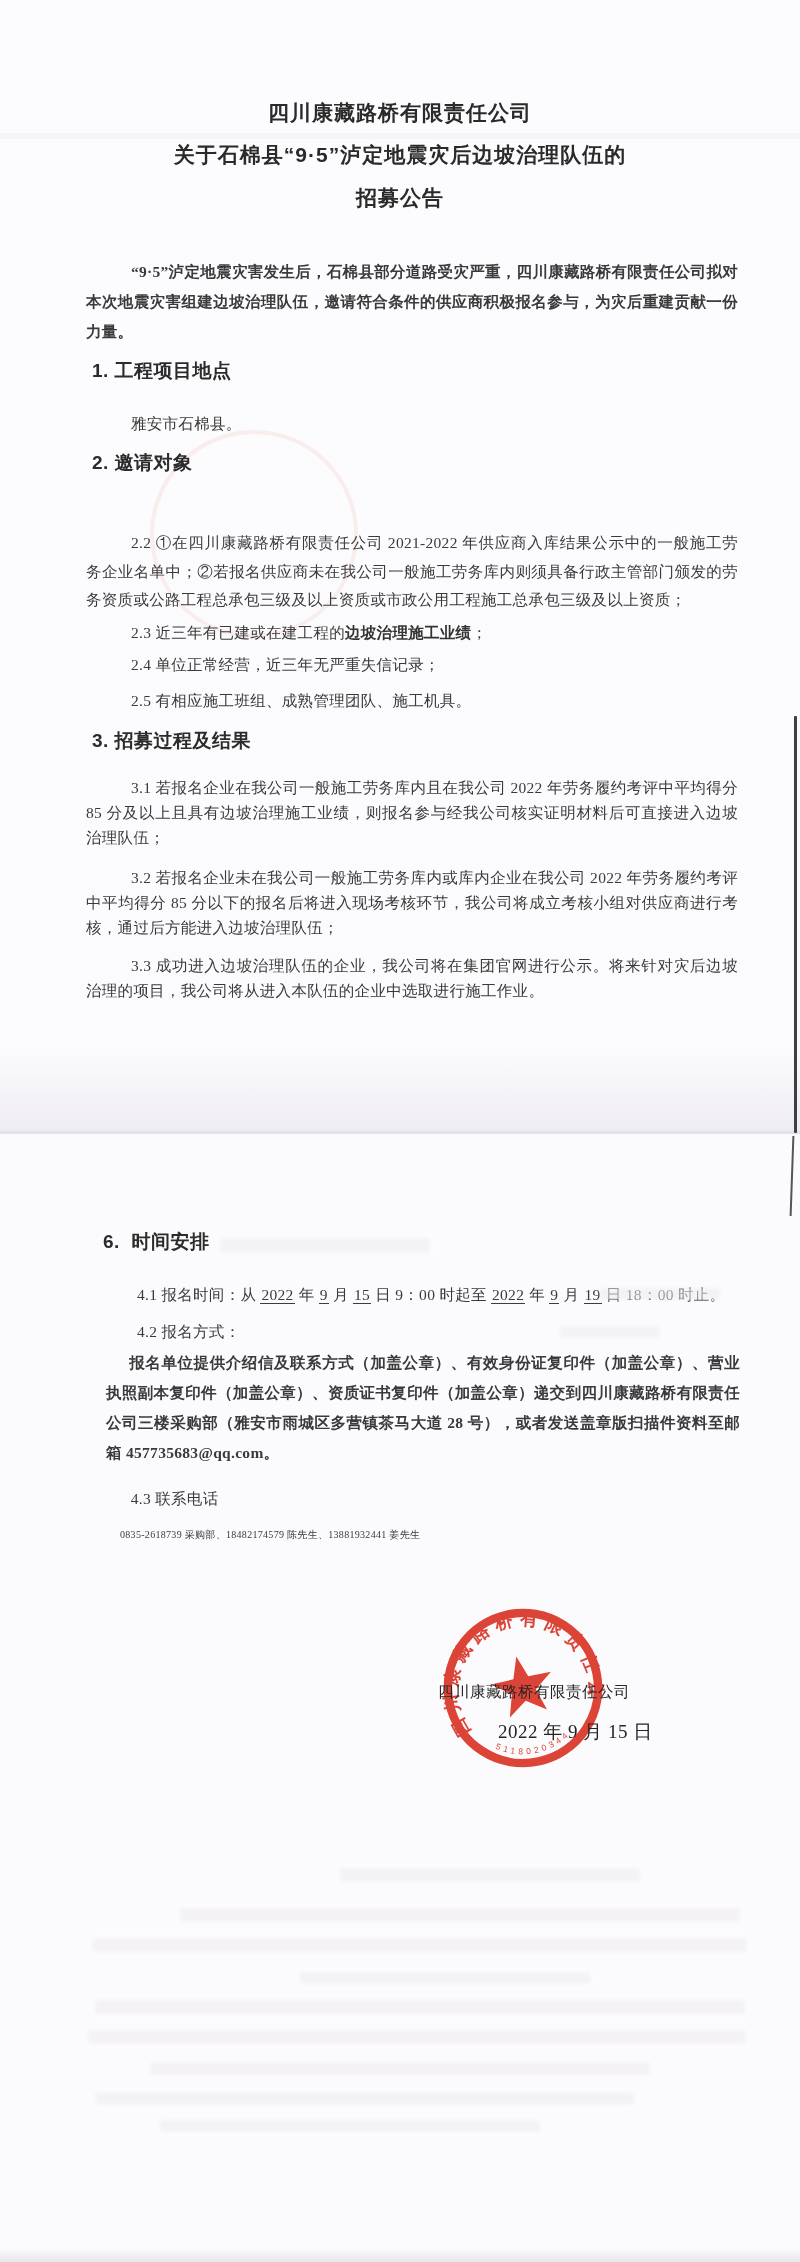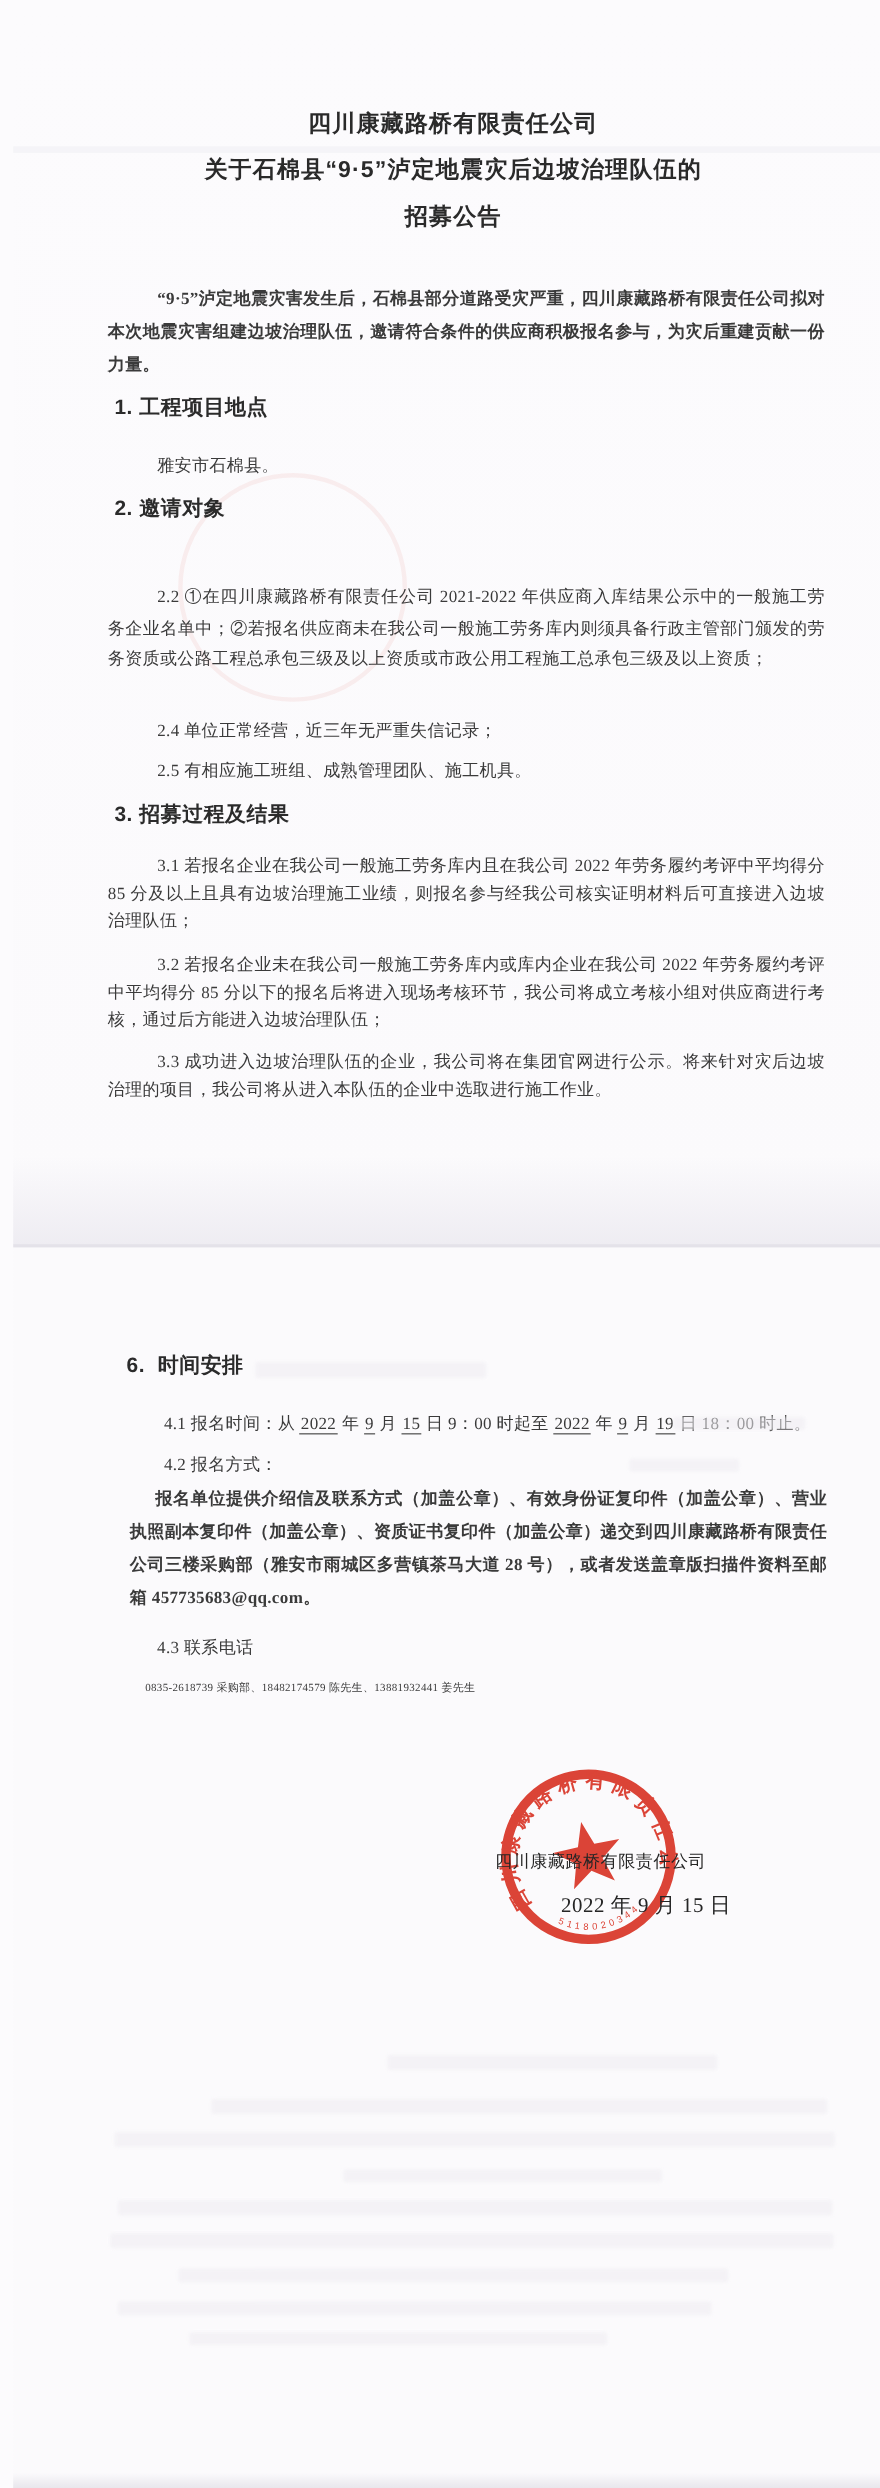--- a/index.html
+++ b/index.html
@@ -1,21 +1,21 @@
 <!DOCTYPE html>
 <html><head>
 <meta charset="utf-8">
 <style>
   html,body{margin:0;padding:0;}
   body{
     width:800px;height:2262px;position:relative;overflow:hidden;
     background:#fcfbfd;
     font-family:"Liberation Serif","DejaVu Serif",serif;
   }
-  #paper{position:absolute;inset:0;background:linear-gradient(180deg,#fcfbfd 0%,#fbfafc 50%,#fbfafc 100%);margin-left:12px;}
+  #paper{position:absolute;inset:0;background:linear-gradient(180deg,#fcfbfd 0%,#fbfafc 50%,#fbfafc 100%);}
   .abs{position:absolute;}
   .title{
     left:0;width:800px;text-align:center;
     font-family:"Liberation Sans","DejaVu Sans",sans-serif;
     font-weight:700;font-size:21px;line-height:30px;color:#2a2a2a;letter-spacing:1px;
   }
   .heading{
     font-family:"Liberation Sans","DejaVu Sans",sans-serif;
     font-weight:700;font-size:19px;line-height:26px;color:#2b2b2b;white-space:pre;letter-spacing:.5px;
   }
@@ -61,20 +61,21 @@
   <div class="abs title" style="top:140px">关于石棉县“9·5”泸定地震灾后边坡治理队伍的</div>
   <div class="abs title" style="top:183px">招募公告</div>
 
   <div class="abs para lh30" style="top:257px">“9·5”泸定地震灾害发生后，石棉县部分道路受灾严重，四川康藏路桥有限责任公司拟对本次地震灾害组建边坡治理队伍，邀请符合条件的供应商积极报名参与，为灾后重建贡献一份力量。</div>
 
   <div class="abs heading" style="top:358px;left:92px">1. 工程项目地点</div>
   <div class="abs para" style="top:410px">雅安市石棉县。</div>
 
   <div class="abs heading" style="top:450px;left:92px">2. 邀请对象</div>
   <div class="abs para lh28" style="top:529px">2.2 ①在四川康藏路桥有限责任公司 2021-2022 年供应商入库结果公示中的一般施工劳务企业名单中；②若报名供应商未在我公司一般施工劳务库内则须具备行政主管部门颁发的劳务资质或公路工程总承包三级及以上资质或市政公用工程施工总承包三级及以上资质；</div>
+  <div class="abs para" style="top:619px"><span>2.3 近三年有已建或在建工程的</span><span class="b">边坡治理施工业绩</span><span>；</span></div>
   <div class="abs para" style="top:651px">2.4 单位正常经营，近三年无严重失信记录；</div>
   <div class="abs para" style="top:687px">2.5 有相应施工班组、成熟管理团队、施工机具。</div>
 
   <div class="abs heading" style="top:728px;left:92px">3. 招募过程及结果</div>
   <div class="abs para lh25" style="top:775px">3.1 若报名企业在我公司一般施工劳务库内且在我公司 2022 年劳务履约考评中平均得分 85 分及以上且具有边坡治理施工业绩，则报名参与经我公司核实证明材料后可直接进入边坡治理队伍；</div>
   <div class="abs para lh25" style="top:865px">3.2 若报名企业未在我公司一般施工劳务库内或库内企业在我公司 2022 年劳务履约考评中平均得分 85 分以下的报名后将进入现场考核环节，我公司将成立考核小组对供应商进行考核，通过后方能进入边坡治理队伍；</div>
   <div class="abs para lh25" style="top:953px">3.3 成功进入边坡治理队伍的企业，我公司将在集团官网进行公示。将来针对灾后边坡治理的项目，我公司将从进入本队伍的企业中选取进行施工作业。</div>
 
   <div class="abs heading" style="top:1229px;left:103px">6.  时间安排</div>
 

